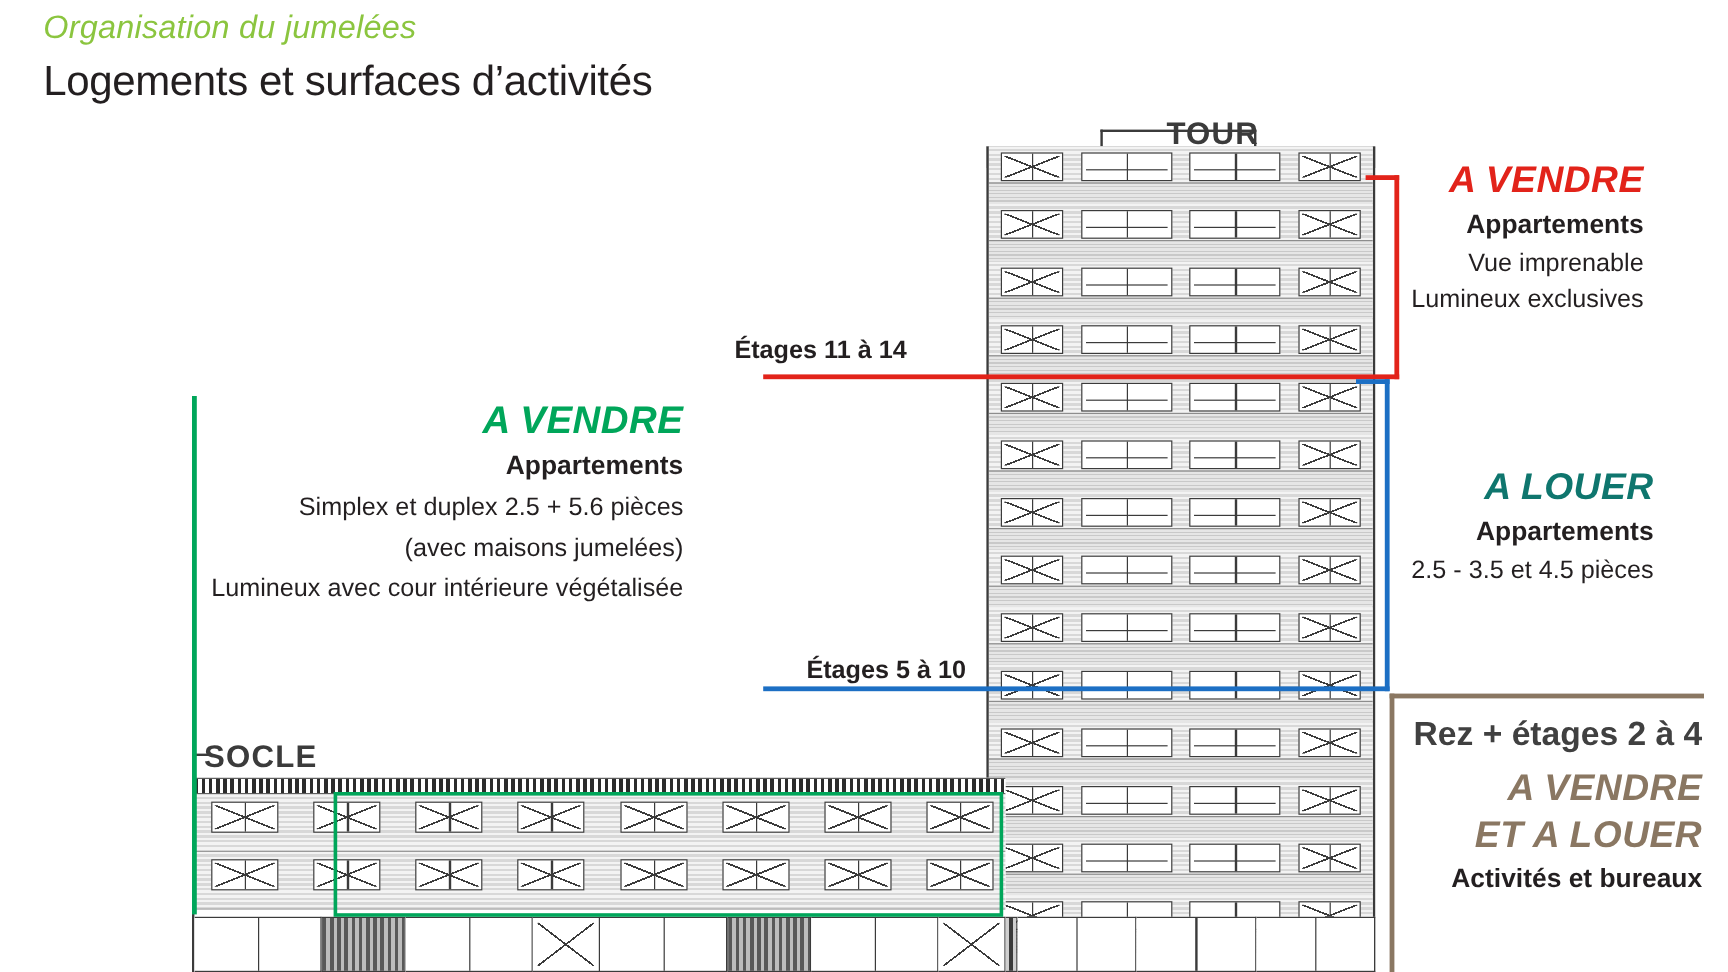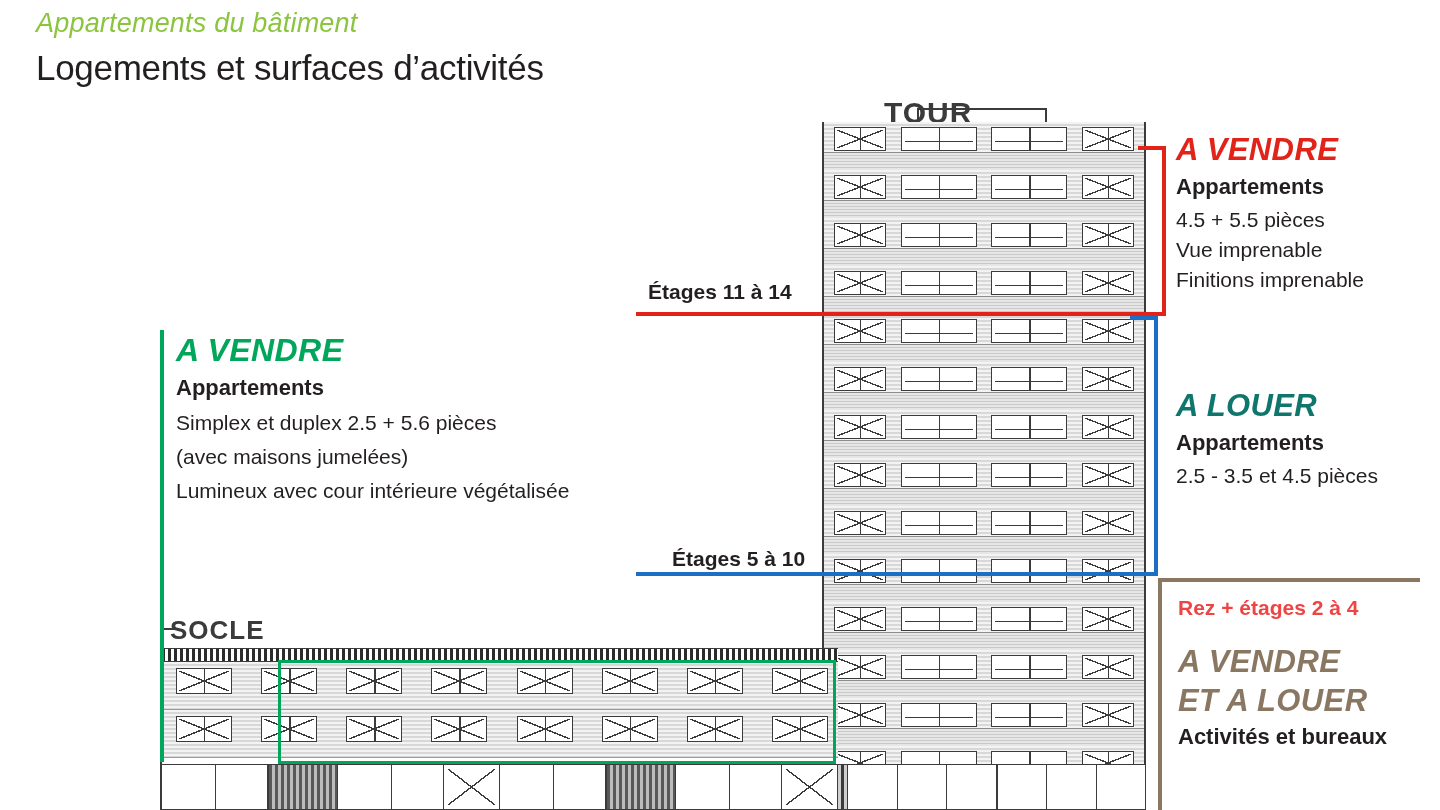--- a/index.html
+++ b/index.html
@@ -61,22 +61,22 @@
   .roof-box {
     position: absolute;
     left: 917px; top: 108px;
     width: 130px; height: 16px;
     border: 2px solid #3b3b3b;
     border-bottom: none;
     background: #ffffff;
   }
   .tower-label {
     position: absolute;
-    left: 884px; top: 96px;
-    font-size: 30px;
+    left: 972px; top: 96px;
+    font-size: 26px;
     font-weight: bold;
     color: #3b3b3b;
     letter-spacing: 1px;
   }
 
   
   .floor {
     position: relative;
     height: 48px;
     border-bottom: 1px solid #9a9a9a;
@@ -308,24 +308,24 @@
   }
 
   
   .etage-label {
     position: absolute;
     font-size: 21px;
     font-weight: bold;
     color: #231f20;
     white-space: nowrap;
   }
-  .etage-11 { left: 648px; top: 280px; }
+  .etage-11 { left: 612px; top: 280px; }
   .etage-5  { left: 672px; top: 547px; }
 
-  .callout { position: absolute; }
+  .callout { position: absolute; text-align: right; }
   .callout .head {
     font-size: 31px;
     font-style: italic;
     font-weight: bold;
     letter-spacing: 0.4px;
     margin: 0 0 6px 0;
     white-space: nowrap;
   }
   .callout .sub {
     font-size: 22px;
@@ -343,37 +343,37 @@
 
   .c-red { left: 1176px; top: 132px; }
   .c-red .head { color: #e2231a; }
 
   .c-blue { left: 1176px; top: 388px; }
   .c-blue .head { color: #0f766e; }
 
   .c-brown { left: 1178px; top: 596px; }
   .c-brown .head { color: #8a7762; line-height: 1.08; }
   .c-brown .kicker {
-    font-size: 21px;
+    font-size: 28px;
     font-weight: bold;
-    color: #ef4444;
-    margin-bottom: 25px;
+    color: #404040;
+    margin-bottom: 12px;
     white-space: nowrap;
   }
 
   .c-green { left: 176px; top: 332px; }
   .c-green .head { color: #00a65a; font-size: 32px; }
   .c-green .line { line-height: 1.62; }
 </style>
 </head>
 <body>
 
 <div id="page">
 
-  <div class="eyebrow">Appartements du bâtiment</div>
+  <div class="eyebrow">Organisation du jumelées</div>
   <div class="main-title">Logements et surfaces d’activités</div>
 
   <div class="roof-box"></div>
   <div class="tower-label">TOUR</div>
   <div class="tower-roof"></div>
 
   <div class="tower">
 
     <div class="floor">
       <div class="win-row">
@@ -566,23 +566,22 @@
   </div>
   <div class="bracket-green"></div>
   <div class="green-box"></div>
 
   <div class="etage-label etage-11">Étages 11 à 14</div>
   <div class="etage-label etage-5">Étages 5 à 10</div>
 
   <div class="callout c-red">
     <div class="head">A VENDRE</div>
     <div class="sub">Appartements</div>
-    <div class="line">4.5 + 5.5 pièces</div>
     <div class="line">Vue imprenable</div>
-    <div class="line">Finitions imprenable</div>
+    <div class="line">Lumineux exclusives</div>
   </div>
 
   <div class="callout c-blue">
     <div class="head">A LOUER</div>
     <div class="sub">Appartements</div>
     <div class="line">2.5 - 3.5 et 4.5 pièces</div>
   </div>
 
   <div class="callout c-brown">
     <div class="kicker">Rez + étages 2 à 4</div>

